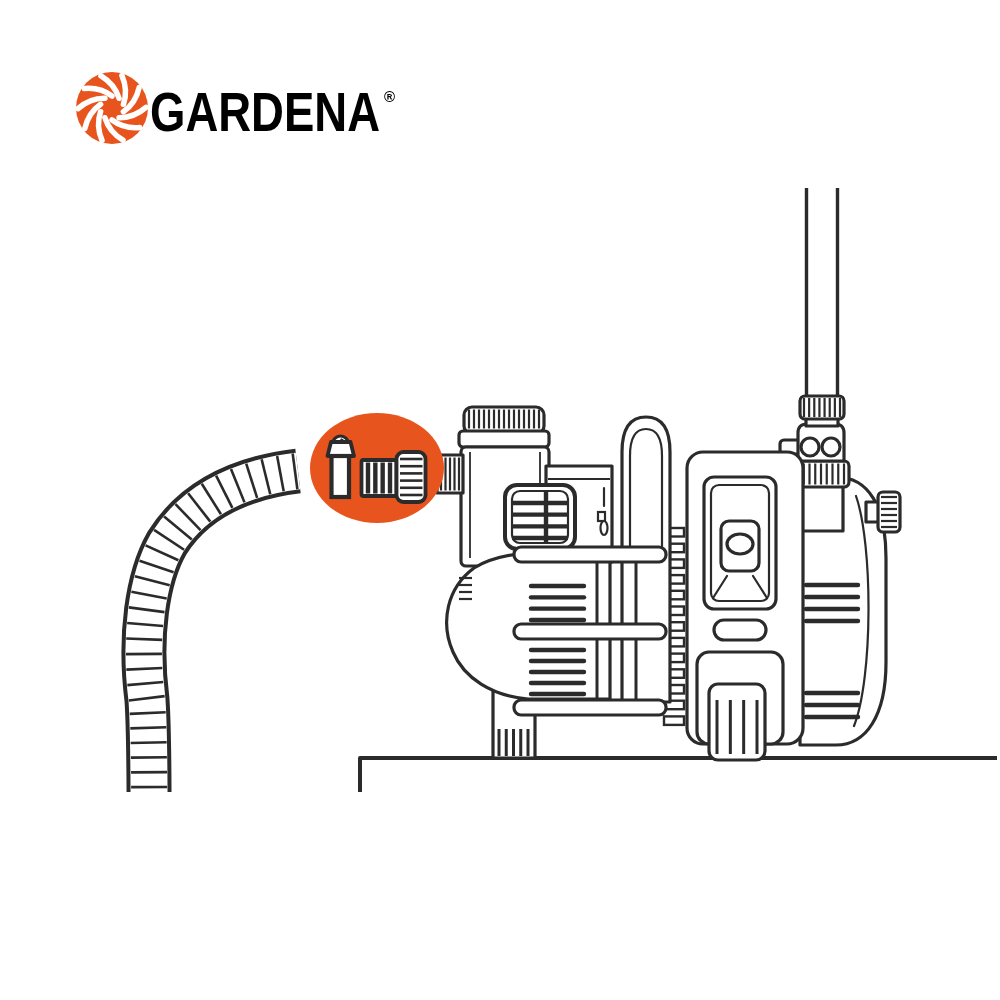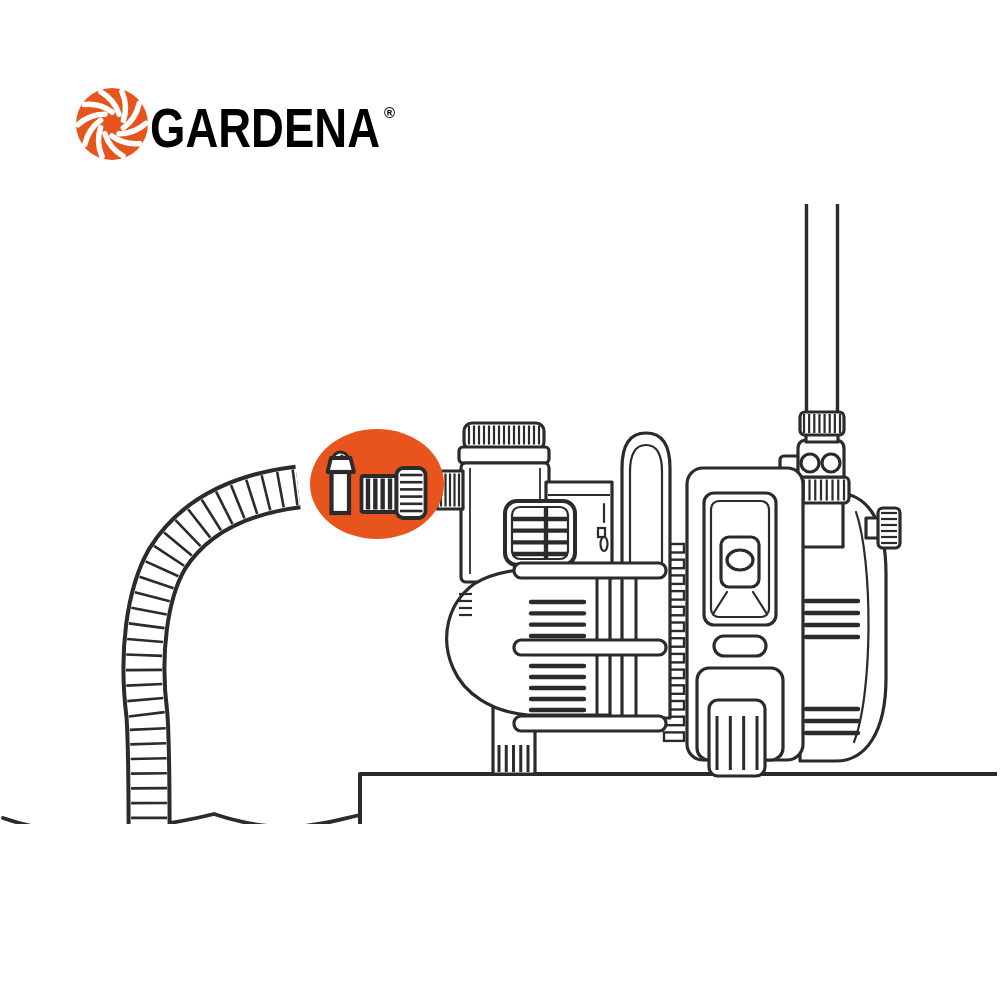--- a/index.html
+++ b/index.html
@@ -1,17 +1,17 @@
 <!DOCTYPE html>
 <html><head>
 <meta charset="utf-8">
 <title>GARDENA</title>
 <style>
   html,body{margin:0;padding:0;background:#ffffff;}
-  .stage{width:1000px;height:792px;margin:16px auto;background:#fff;position:relative;}
+  .stage{width:1000px;height:792px;margin:0 auto;background:#fff;position:relative;}
   svg{display:block;}
   :root{--ln:#2b2b2b;}
 
   .ln{fill:#fff;stroke:var(--ln);stroke-width:3.2;stroke-linejoin:round;stroke-linecap:round;}
   .ln-b{fill:#fff;stroke:var(--ln);stroke-width:4;stroke-linejoin:round;stroke-linecap:round;}
   .nf{fill:none;}
   .thin{fill:none;stroke:var(--ln);stroke-width:2.2;stroke-linecap:round;}
   .hair{fill:none;stroke:var(--ln);stroke-width:1.8;}
 
   .rib line{stroke:var(--ln);stroke-width:2.2;stroke-linecap:butt;}

